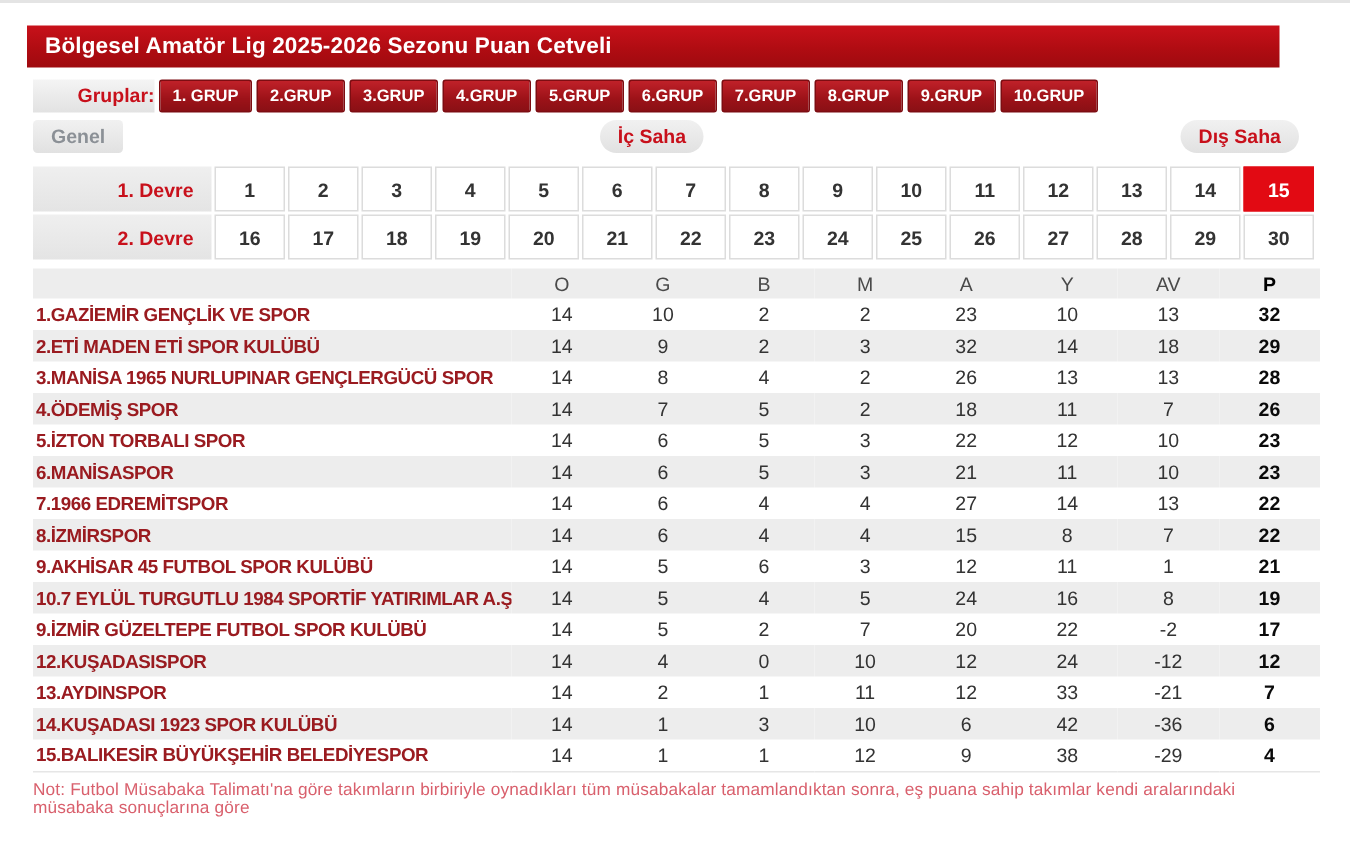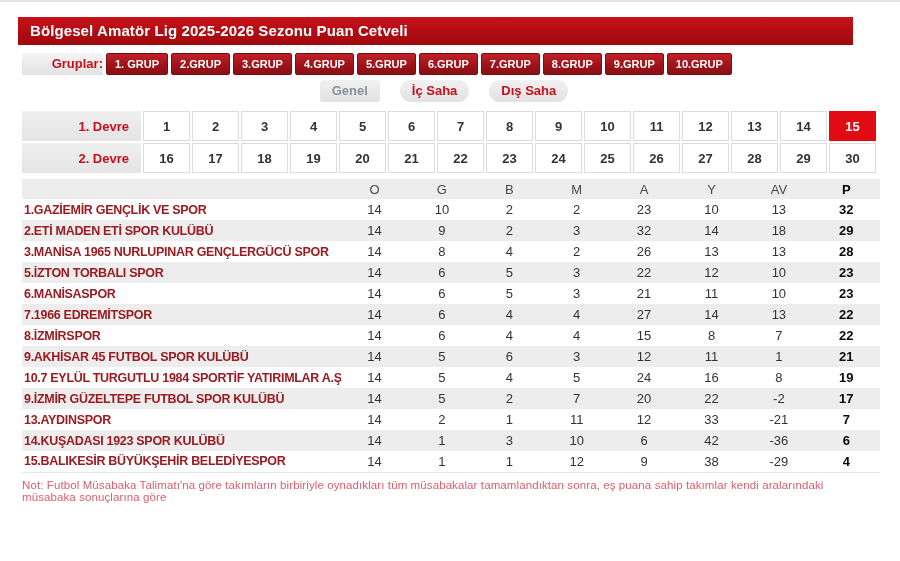--- a/index.html
+++ b/index.html
@@ -31,21 +31,21 @@
   }
   .group-btn {
     margin-left:3px; padding:0 8px;
     background:linear-gradient(180deg,#c02129 0%,#9c1218 60%,#8a1015 100%);
     border:1px solid #7d0d12; border-radius:2px; box-sizing:border-box;
     color:#fff; font-weight:bold; font-size:11px; line-height:20px;
     cursor:pointer; white-space:nowrap;
   }
 
   
-  .tabs-row { margin-top:5px; height:22px; display:flex; justify-content:center; gap:20px; margin-right:14px; }
+  .tabs-row { margin-top:5px; height:22px; display:flex; justify-content:space-between; gap:4px; margin-right:14px; }
   .tab {
     background:linear-gradient(180deg,#f1f1f1,#e1e1e1);
     border-radius:3px; padding:0 12px; line-height:22px;
     font-size:13px; font-weight:bold; cursor:pointer;
   }
   .tab.muted  { color:#8b9096; }
   .tab.accent { color:#c8101b;border-radius:11px; }
 
   
   table.weeks {
@@ -211,20 +211,31 @@
           <td class="stat-cell">14</td>
           <td class="stat-cell">8</td>
           <td class="stat-cell">4</td>
           <td class="stat-cell">2</td>
           <td class="stat-cell">26</td>
           <td class="stat-cell">13</td>
           <td class="stat-cell">13</td>
           <td class="stat-cell points">28</td>
         </tr>
         <tr>
+          <td class="team-cell">4.ÖDEMİŞ SPOR</td>
+          <td class="stat-cell">14</td>
+          <td class="stat-cell">7</td>
+          <td class="stat-cell">5</td>
+          <td class="stat-cell">2</td>
+          <td class="stat-cell">18</td>
+          <td class="stat-cell">11</td>
+          <td class="stat-cell">7</td>
+          <td class="stat-cell points">26</td>
+        </tr>
+        <tr>
           <td class="team-cell">5.İZTON TORBALI SPOR</td>
           <td class="stat-cell">14</td>
           <td class="stat-cell">6</td>
           <td class="stat-cell">5</td>
           <td class="stat-cell">3</td>
           <td class="stat-cell">22</td>
           <td class="stat-cell">12</td>
           <td class="stat-cell">10</td>
           <td class="stat-cell points">23</td>
         </tr>
@@ -288,20 +299,31 @@
           <td class="stat-cell">14</td>
           <td class="stat-cell">5</td>
           <td class="stat-cell">2</td>
           <td class="stat-cell">7</td>
           <td class="stat-cell">20</td>
           <td class="stat-cell">22</td>
           <td class="stat-cell">-2</td>
           <td class="stat-cell points">17</td>
         </tr>
         <tr>
+          <td class="team-cell">12.KUŞADASISPOR</td>
+          <td class="stat-cell">14</td>
+          <td class="stat-cell">4</td>
+          <td class="stat-cell">0</td>
+          <td class="stat-cell">10</td>
+          <td class="stat-cell">12</td>
+          <td class="stat-cell">24</td>
+          <td class="stat-cell">-12</td>
+          <td class="stat-cell points">12</td>
+        </tr>
+        <tr>
           <td class="team-cell">13.AYDINSPOR</td>
           <td class="stat-cell">14</td>
           <td class="stat-cell">2</td>
           <td class="stat-cell">1</td>
           <td class="stat-cell">11</td>
           <td class="stat-cell">12</td>
           <td class="stat-cell">33</td>
           <td class="stat-cell">-21</td>
           <td class="stat-cell points">7</td>
         </tr>

